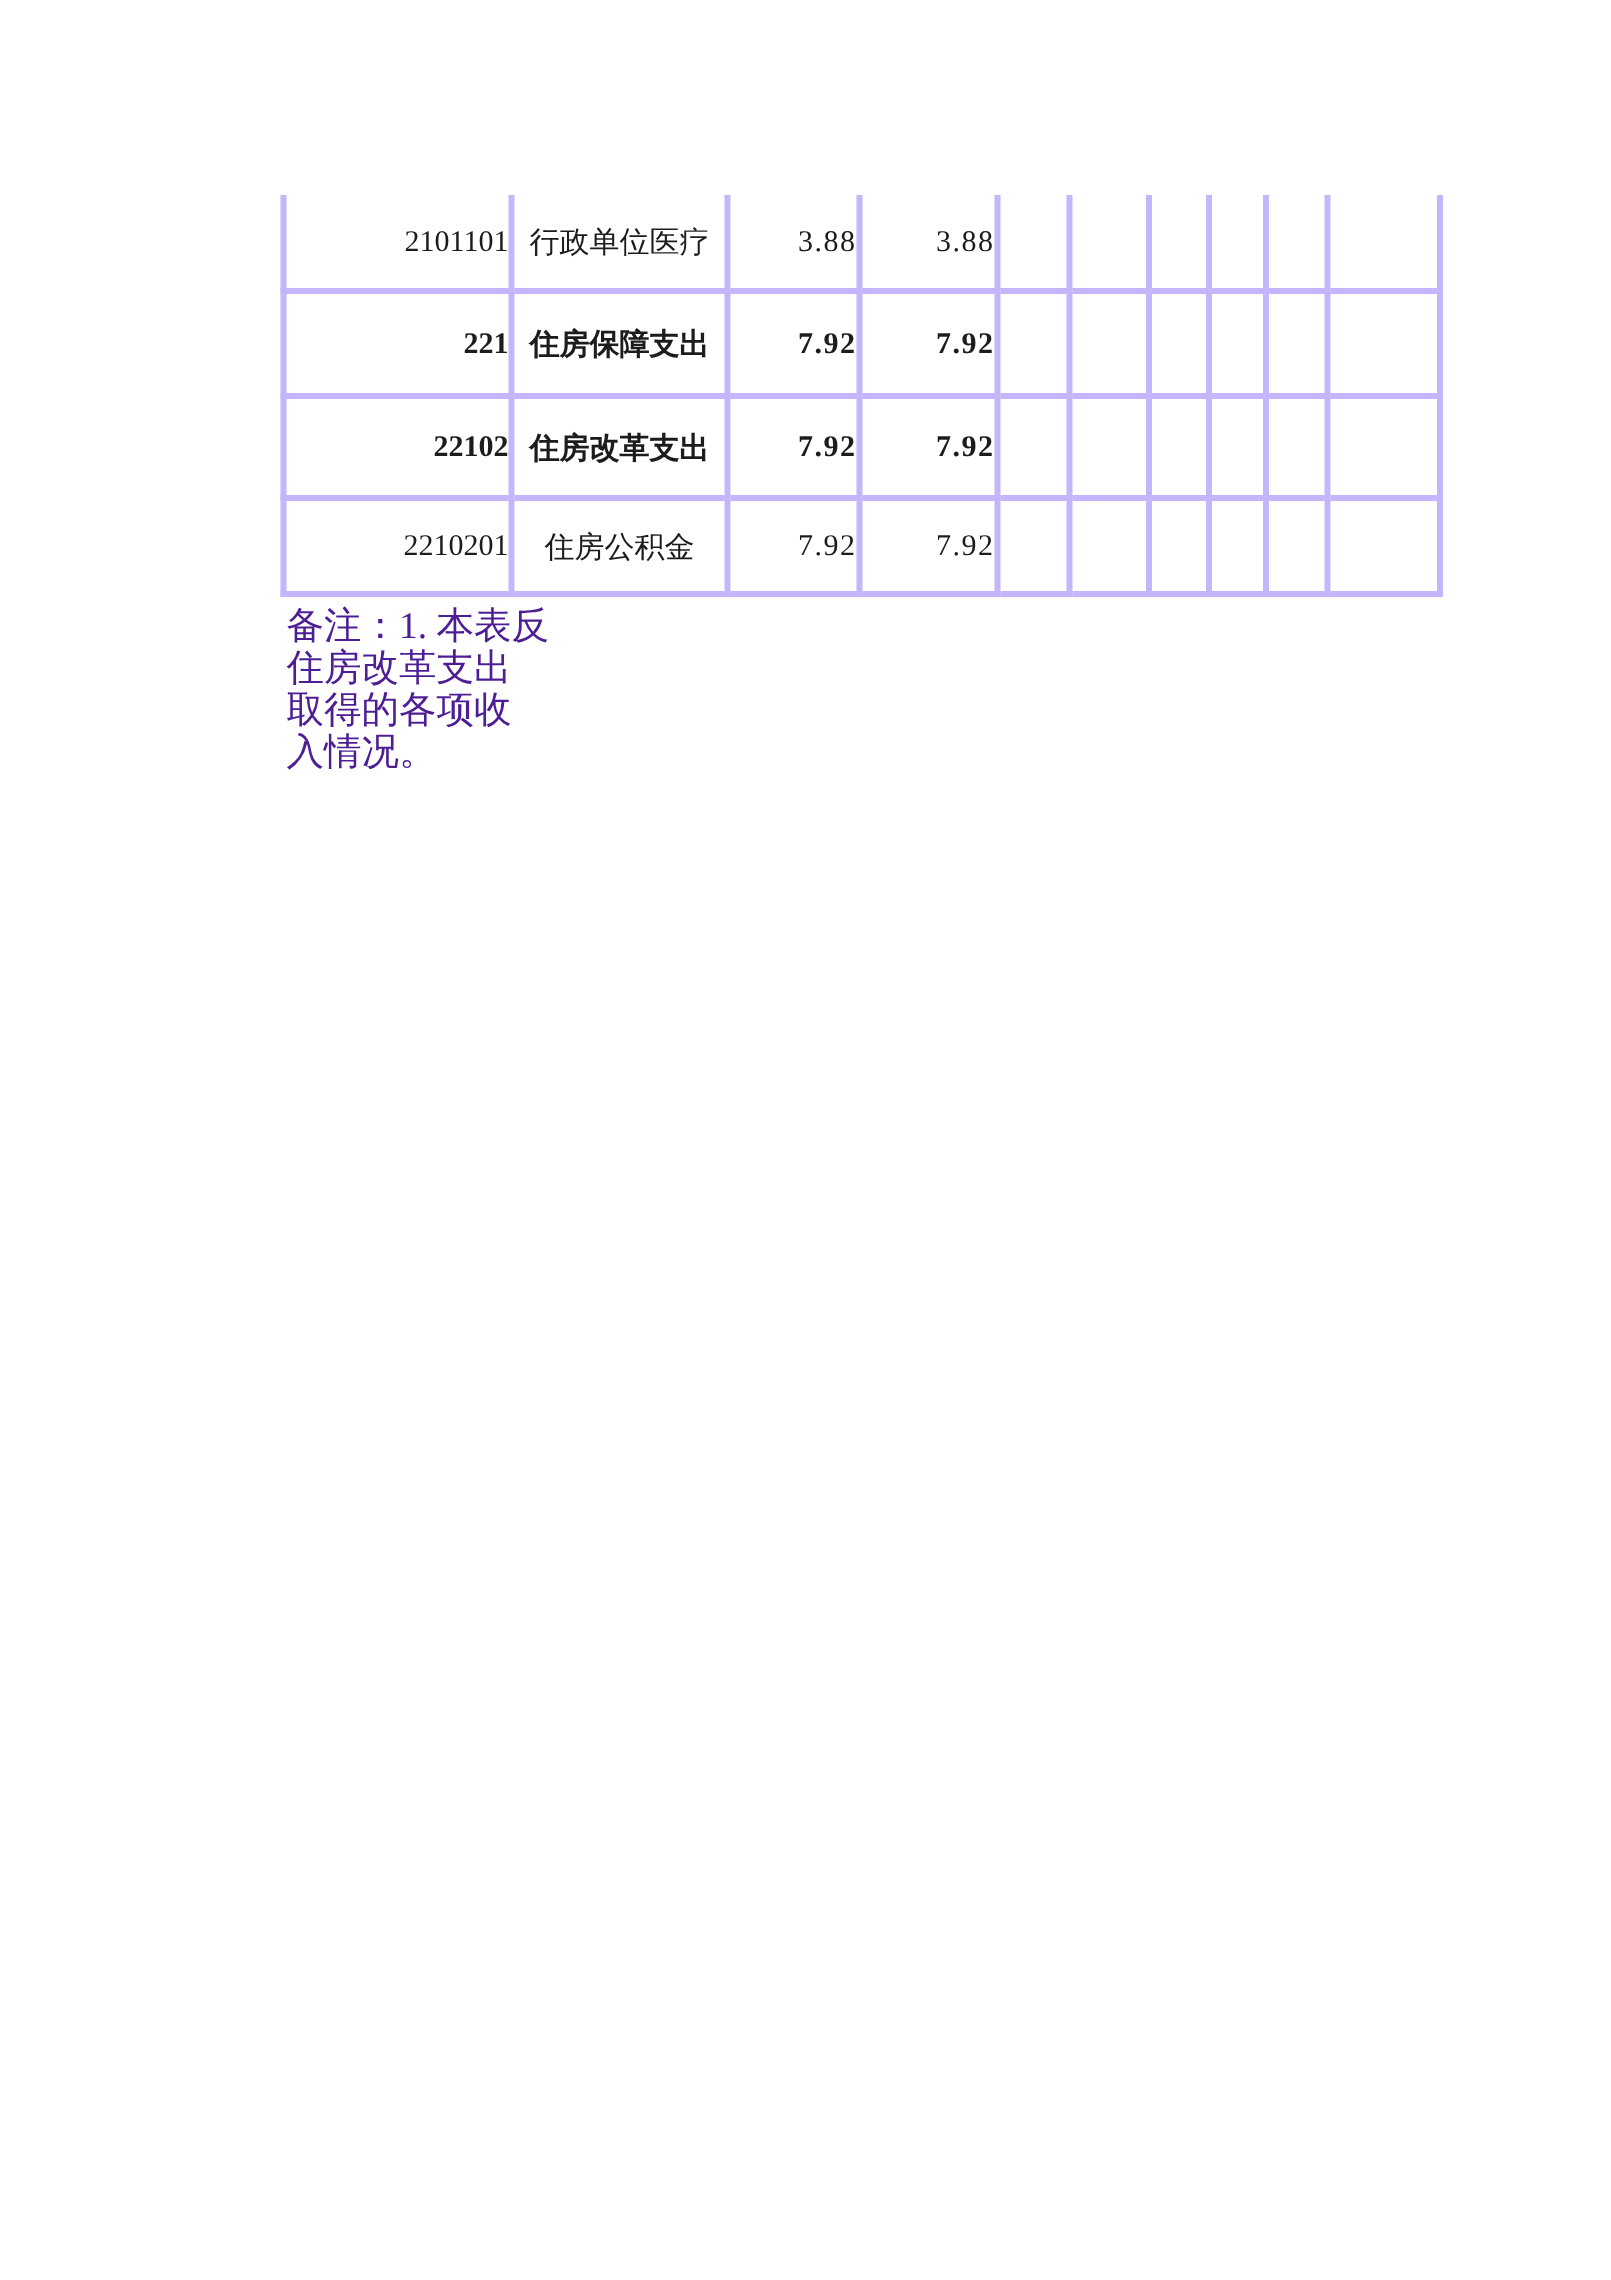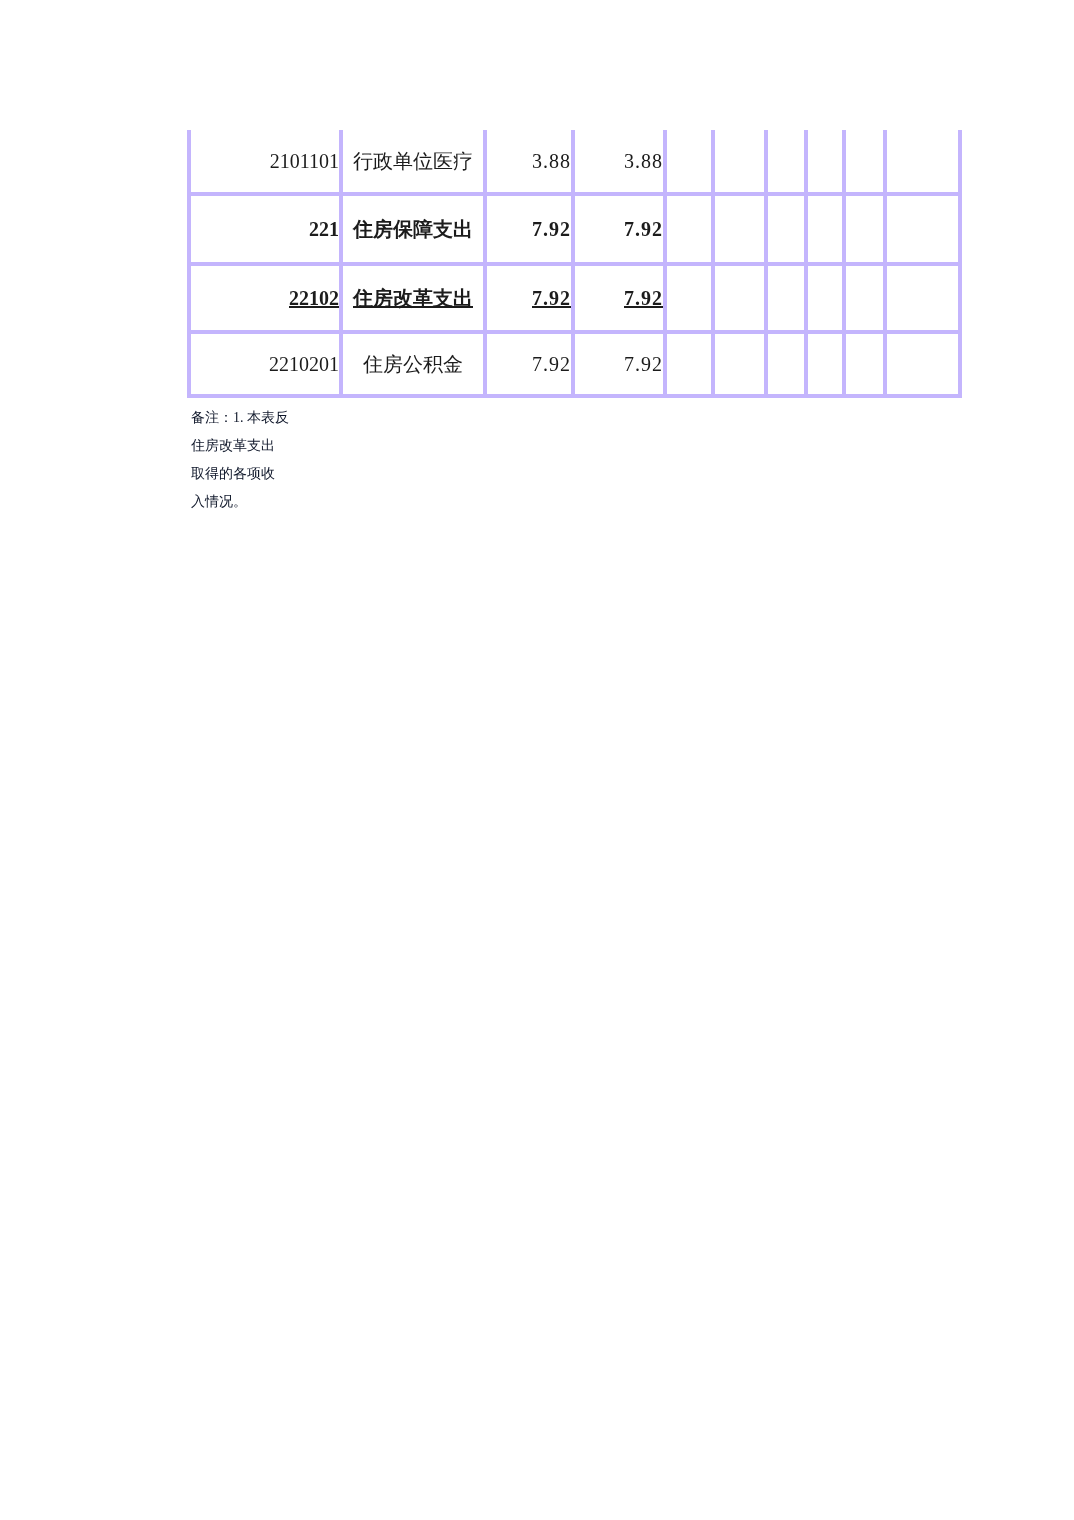--- a/index.html
+++ b/index.html
@@ -38,21 +38,21 @@
     padding: 0;
     overflow: hidden;
     white-space: nowrap;
   }
   
   table.budget-table tr:first-child td {
     border-top: none;
   }
   tr.r1 { height: 64px; }
   tr.r2 { height: 70px; }
-  tr.r3 { height: 68px; text-decoration: underline; }
+  tr.r3 { height: 68px; }
   tr.r4 { height: 64px; }
   td.code {
     text-align: right;
     padding-right: 12px;
   }
   td.name {
     text-align: center;
     padding-left: 7px;
   }
   td.val {
@@ -60,23 +60,23 @@
     padding-right: 11px;
     letter-spacing: 1px;
   }
   tr.bold td {
     font-weight: bold;
   }
   .note {
     position: absolute;
     left: 155px;
     top: 404px;
-    font-size: 14px;
+    font-size: 25px;
     line-height: 28px;
-    color: #0f172a;
+    color: #4c1d95;
     text-align: left;
   }
 </style>
 </head>
 <body>
 
 <div class="page">
 
   <div class="table-wrap">
     <table class="budget-table">

